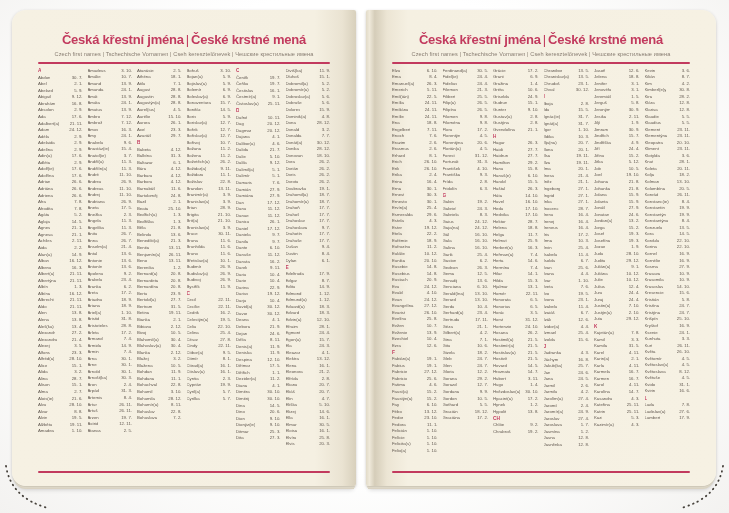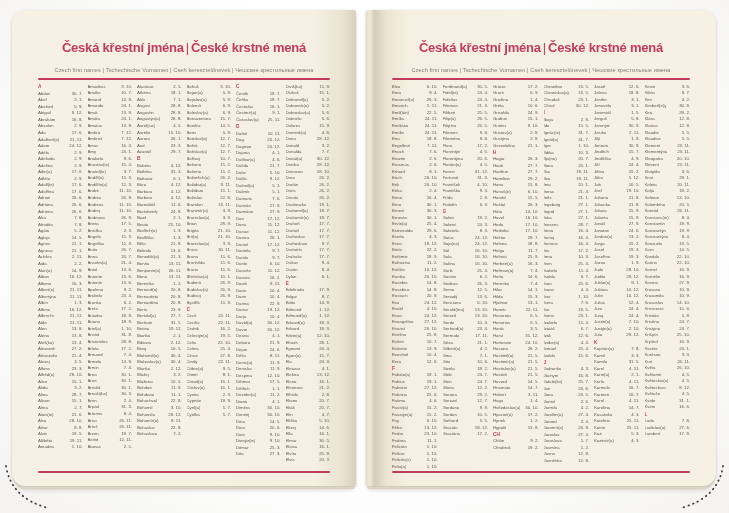--- a/index.html
+++ b/index.html
@@ -17,21 +17,21 @@
   .page-left{
     left:12px;width:344px;border-radius:14px 2px 2px 14px;
     background:linear-gradient(to right,#f6f1e3 0%,#f5f0e2 88%,#eae3d2 96%,#d8d0bc 100%);
   }
   .page-right{
     left:366px;width:350px;border-radius:2px 14px 14px 2px;
     background:linear-gradient(to left,#f6f1e3 0%,#f5f0e2 88%,#ece5d4 94%,#d5cdb9 97.5%,#efe9da 99%,#e2dbc8 100%);
   }
   .page-header{text-align:center;padding-top:19px}
   .title{
-    margin:12px;font-size:13px;font-weight:bold;color:#c23a5e;letter-spacing:-0.2px;line-height:14px;
+    margin:4px;font-size:13px;font-weight:bold;color:#c23a5e;letter-spacing:-0.2px;line-height:14px;
   }
   .title .sep{font-weight:normal;padding:0 2px}
   .subtitle{font-size:5.6px;color:#877c71;margin-top:3.5px;letter-spacing:.1px}
   .rule{height:1.7px;background:#c23a5e;margin:5px 26px 0;border-radius:1px}
   .rule-bottom{position:absolute;left:26px;right:26px;bottom:13px;height:1.7px;background:#c23a5e;border-radius:1px}
   .cols{display:flex;gap:5px;margin:4px 26px 0;height:396px;overflow:hidden}
   .col{flex:1 1 0;min-width:0}
   .row{display:flex;justify-content:space-between;font-size:4.3px;line-height:6.55px;color:#5f564e;white-space:nowrap}
   .row .nm{overflow:hidden}
   .row .dt{margin-left:2px}

